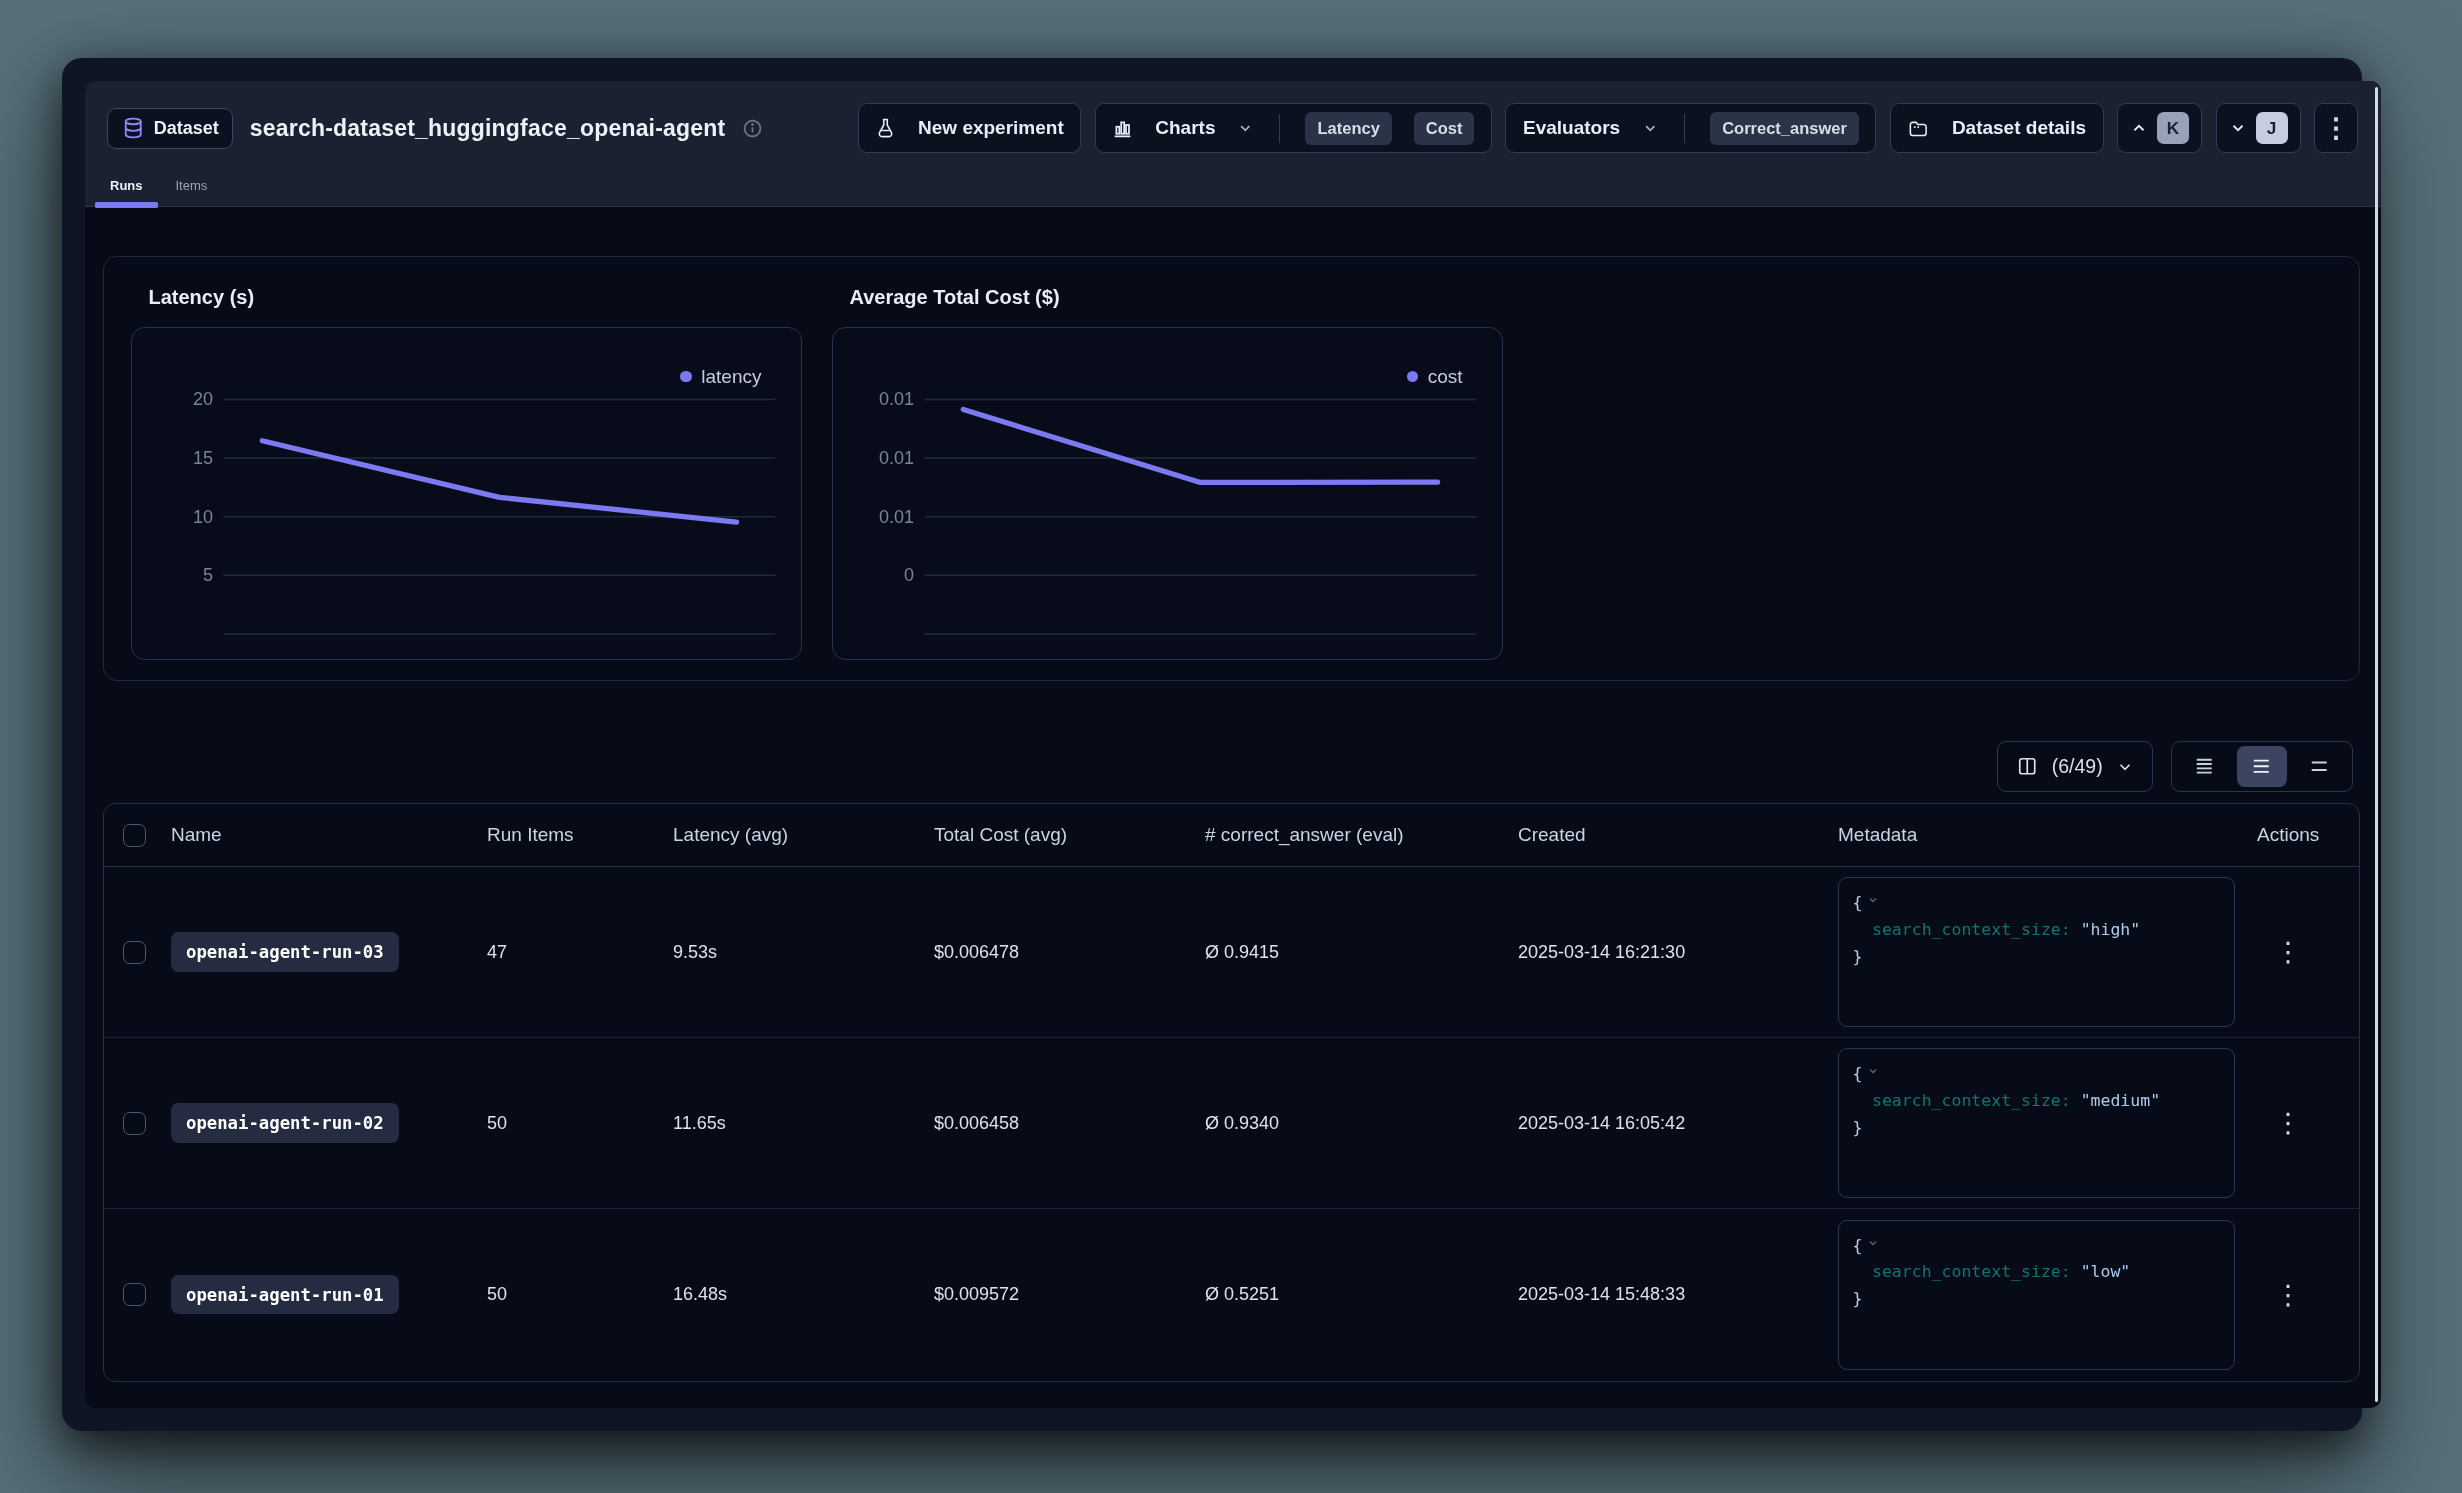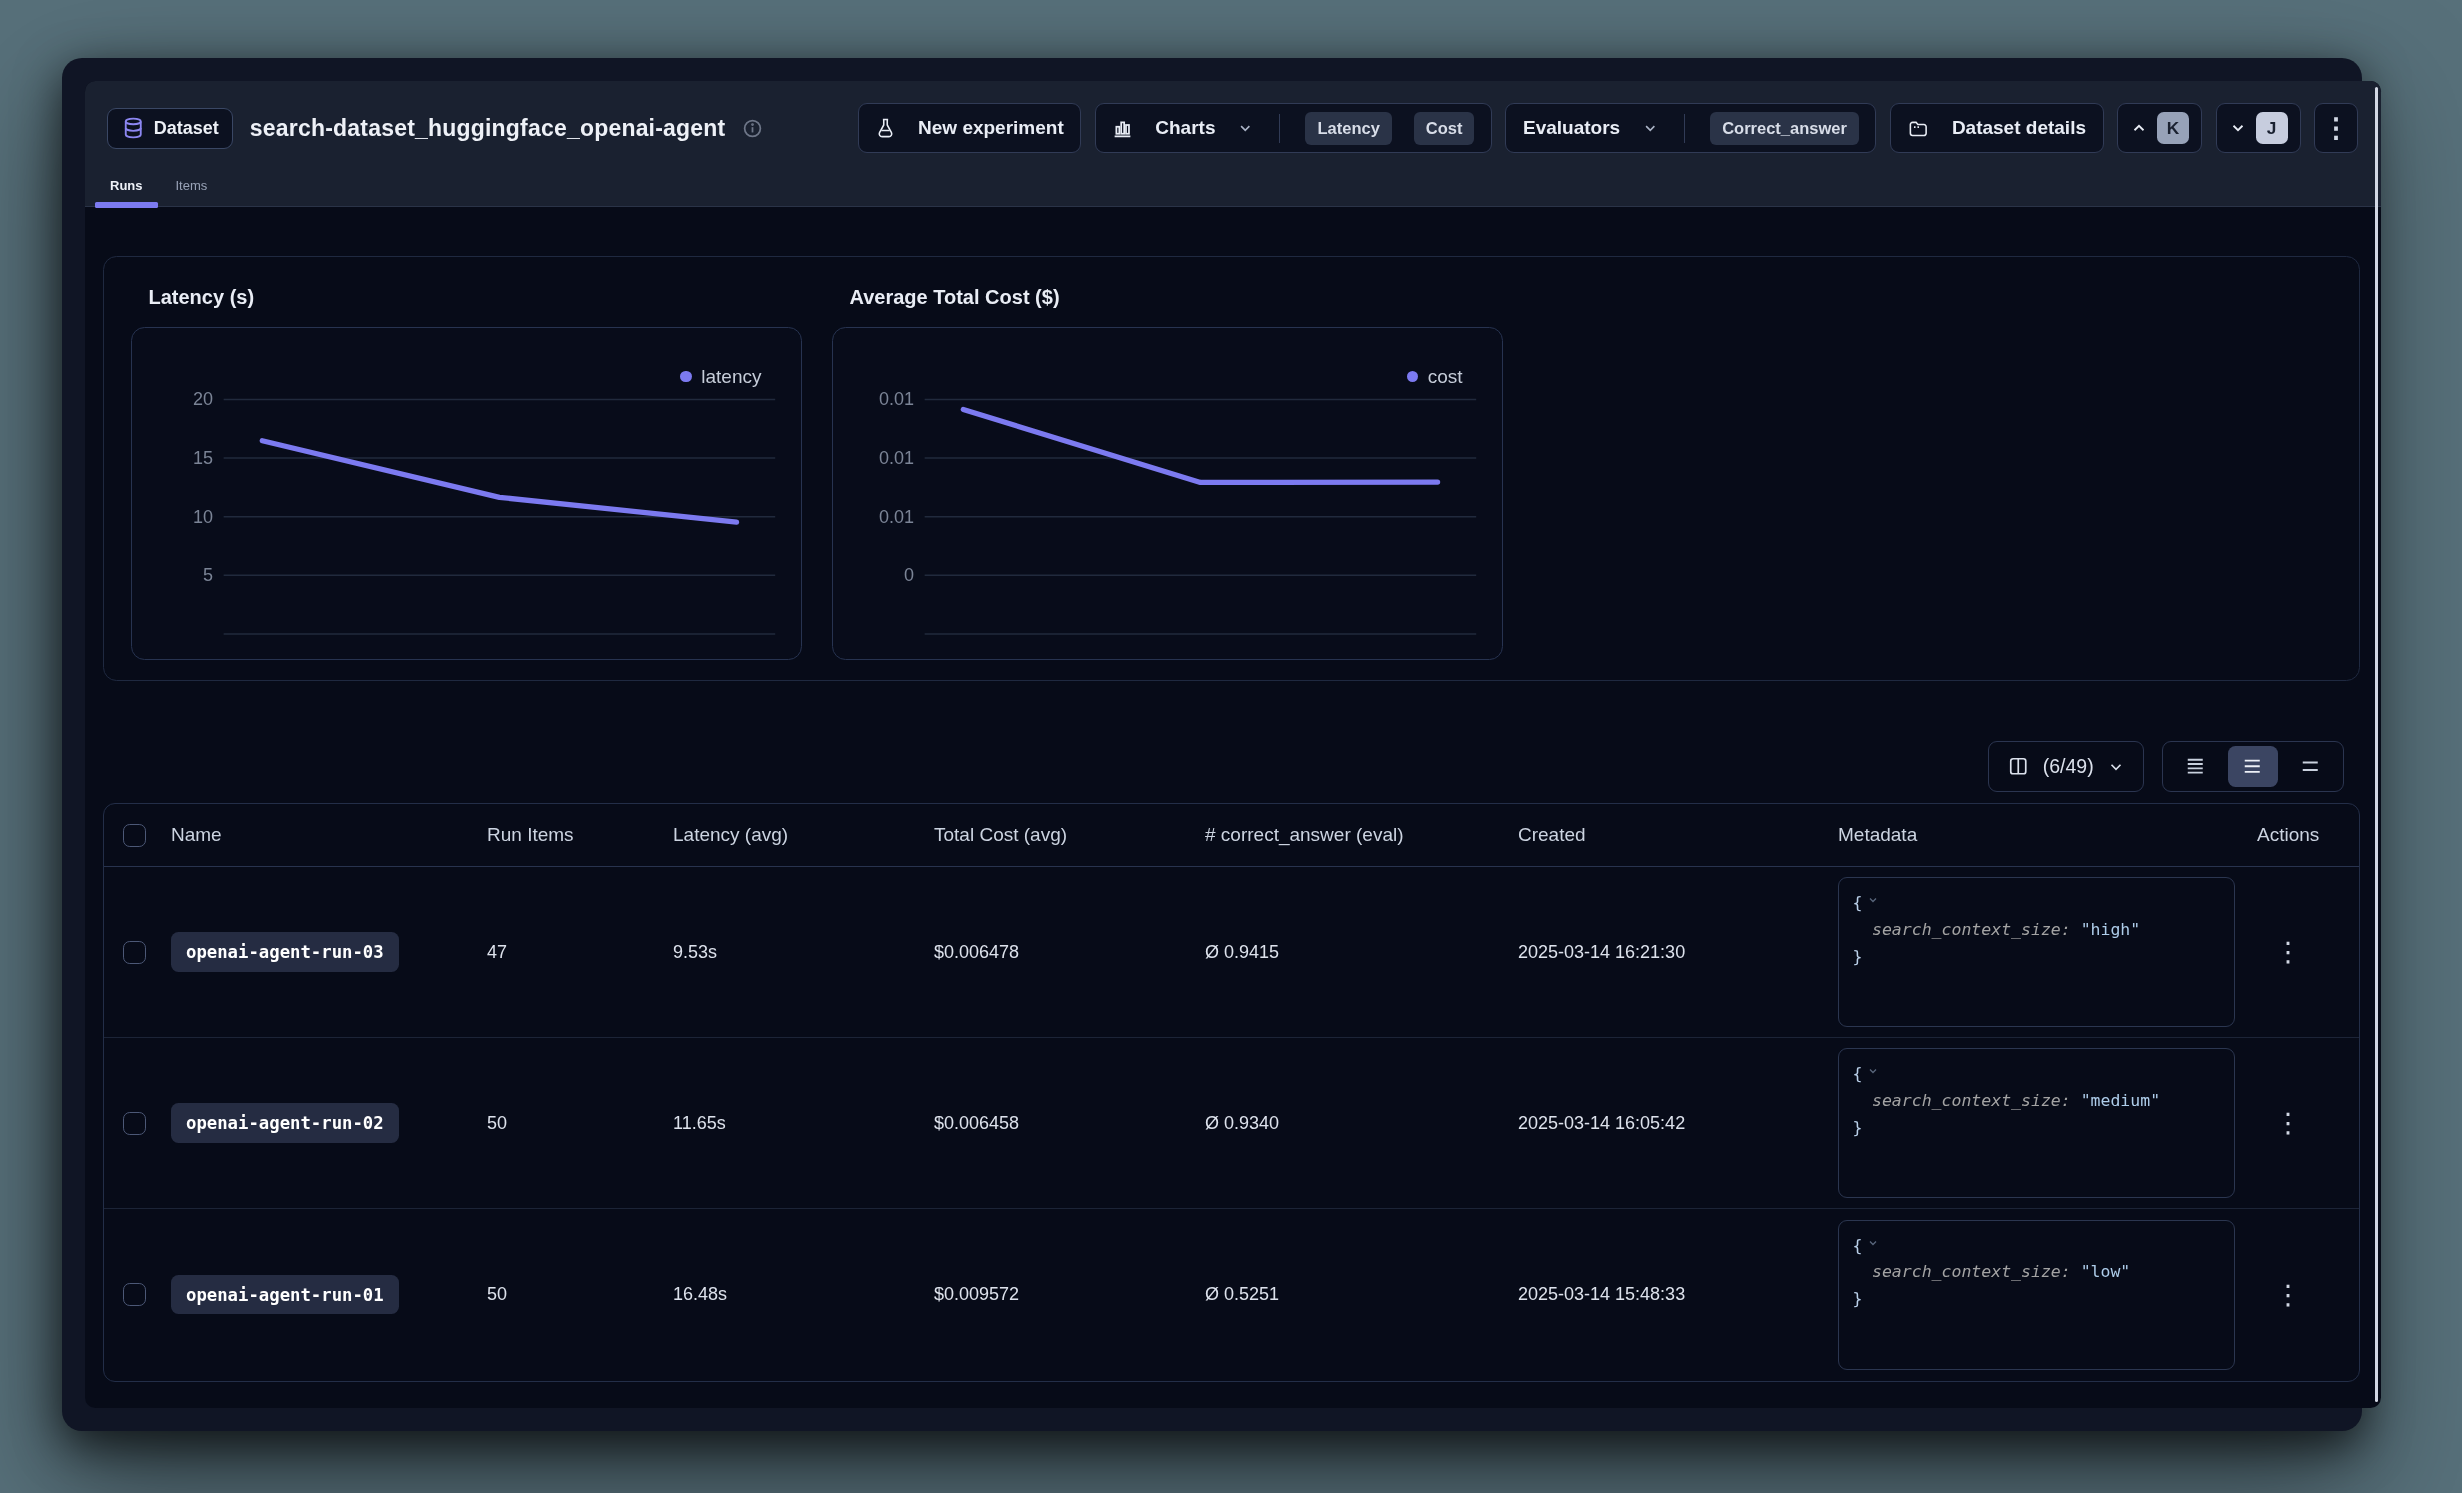--- a/index.html
+++ b/index.html
@@ -74,21 +74,21 @@
     width:671px; height:333px; border:1.5px solid #273350; border-radius:13.5px;
     position:relative; background:#080c1a;
   }
   .chart-card svg { position:absolute; inset:0; }
   .legend {
     position:absolute; top:38px; right:39px; display:flex; align-items:center; gap:9.8px;
     font-size:19px; color:#c6cdd9;
   }
   .legend-dot { width:11.3px; height:11.3px; border-radius:50%; background:var(--accent,#8b85ee); }
   
-  .controls { position:absolute; top:532px; right:37px; display:flex; gap:18px; }
+  .controls { position:absolute; top:532px; right:28px; display:flex; gap:18px; }
   .ctrl-btn {
     border:1.5px solid #2b3550; border-radius:9px; height:51px; display:flex;
     align-items:center; gap:12.8px; padding:0 18px; color:#dbe1ec; font-size:19.5px; cursor:pointer;
   }
   .toggle { border:1.5px solid #2b3550; border-radius:9px; height:51px; display:flex; align-items:center; gap:7.5px; padding:0 7.5px; }
   .toggle-seg { width:50px; height:41px; border-radius:7.5px; display:flex; align-items:center; justify-content:center; cursor:pointer; }
   .toggle-seg.active { background:#3b4562; }
   
   .table-wrap {
     position:absolute; left:18px; right:21px; top:594px; height:579px;
@@ -106,21 +106,21 @@
   .name-badge {
     display:inline-block; background:#252c42; border-radius:7.5px; padding:9.8px 15px;
     font-family:"DejaVu Sans Mono", monospace; font-size:17.3px; font-weight:700; color:#ffffff; cursor:pointer;
   }
   .meta-box {
     width:397px; height:150px; border:1.5px solid #2b3650; border-radius:9px;
     padding:9px 13.5px; font-family:"DejaVu Sans Mono", monospace; font-size:16.5px; line-height:1.65;
     color:#b9cfe8; overflow:hidden;
   }
   .meta-line2 { padding-left:19.5px; white-space:nowrap; }
-  .mkey { color:#a3a3a3;font-style:italic; }
+  .mkey { color:#0f766e; }
   .mval { color:#aecdea; }
   .meta-chev { display:inline-block; margin-left:4.5px; vertical-align:1.5px; opacity:.6; }
   .kebab {
     width:41px; height:48px; display:flex; align-items:center; justify-content:center;
     font-size:27px; color:#d2d8e4; cursor:pointer; margin-left:10.5px; letter-spacing:0;
   }
   .ic { flex:none; display:block; }
 </style>
 </head>
 <body>

